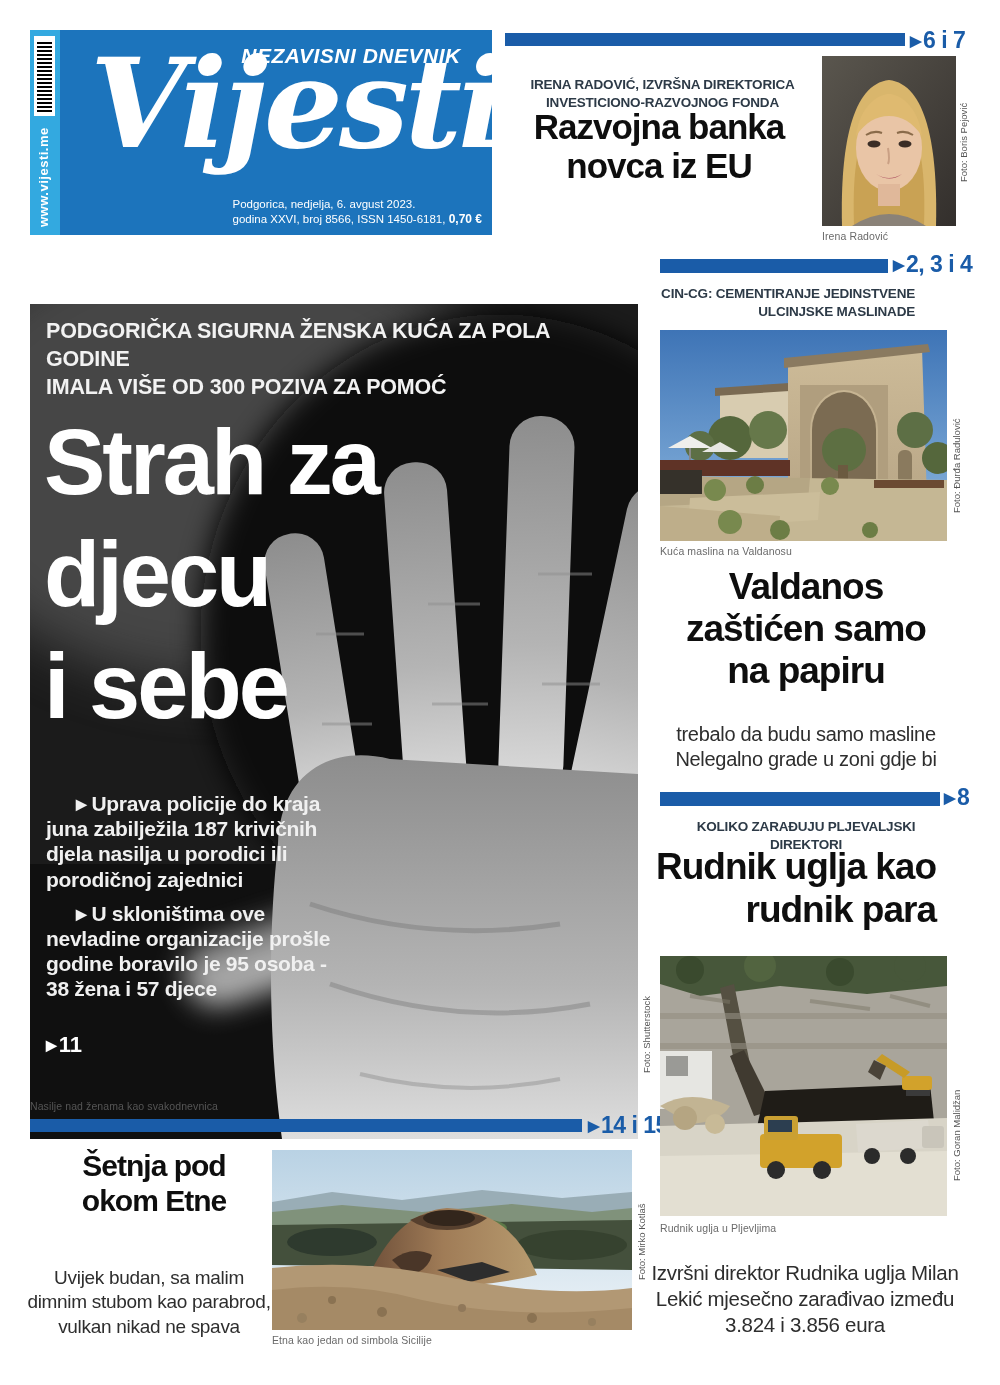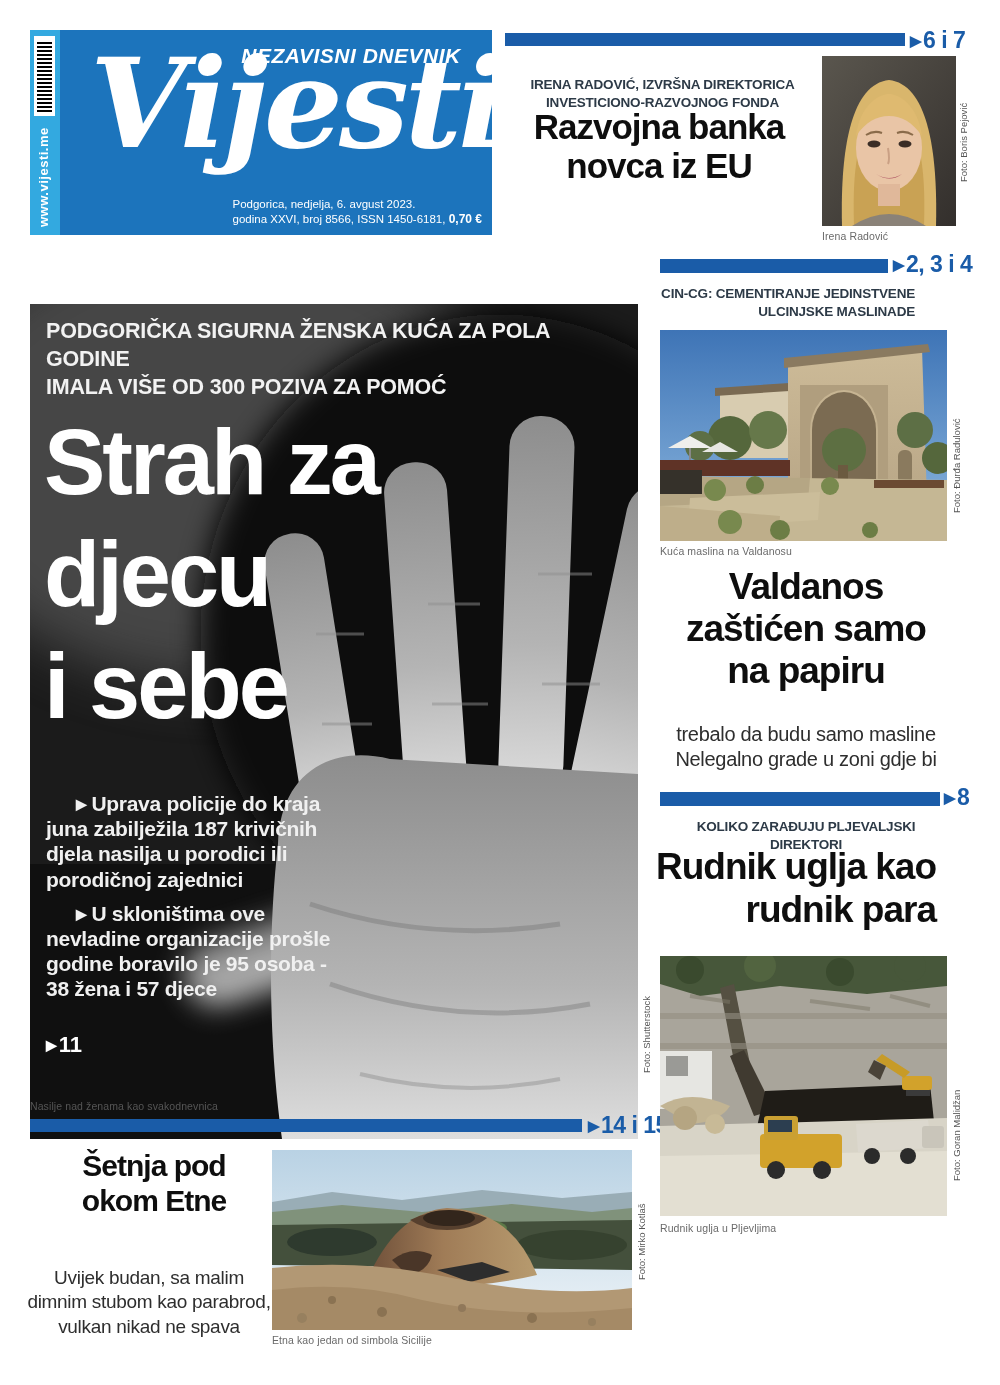--- a/index.html
+++ b/index.html
@@ -332,14 +332,19 @@
         <circle cx="248" cy="200" r="8" fill="#2b2b2b"></circle>
 
       <rect x="242" y="120" width="30" height="14" rx="3" fill="#d2a22b"></rect>
       <path d="M244,122 L216,104 L222,98 L250,116 Z" fill="#c79b28"></path>
       <path d="M214,104 l12,6 l-6,14 l-12,-8 Z" fill="#4a4338"></path>
       <rect x="246" y="134" width="24" height="6" fill="#3a3a3a"></rect>
     </svg>
   </div>
   <div class="abs caption" style="left:660px;top:1222px;width:287px;">Rudnik uglja u Pljevljima</div>
   <div class="vcredit" style="left:951px;top:1058px;height:155px;">Foto: Goran Malidžan</div>
+  <div class="abs deck" style="left:650px;top:1260px;width:310px;font-size:20.5px;line-height:1.28;">
+    <div>Izvršni direktor Rudnika uglja Milan</div>
+    <div>Lekić mjesečno zarađivao između</div>
+    <div>3.824 i 3.856 eura</div>
+  </div>
 
 </div>
 
 </body></html>

